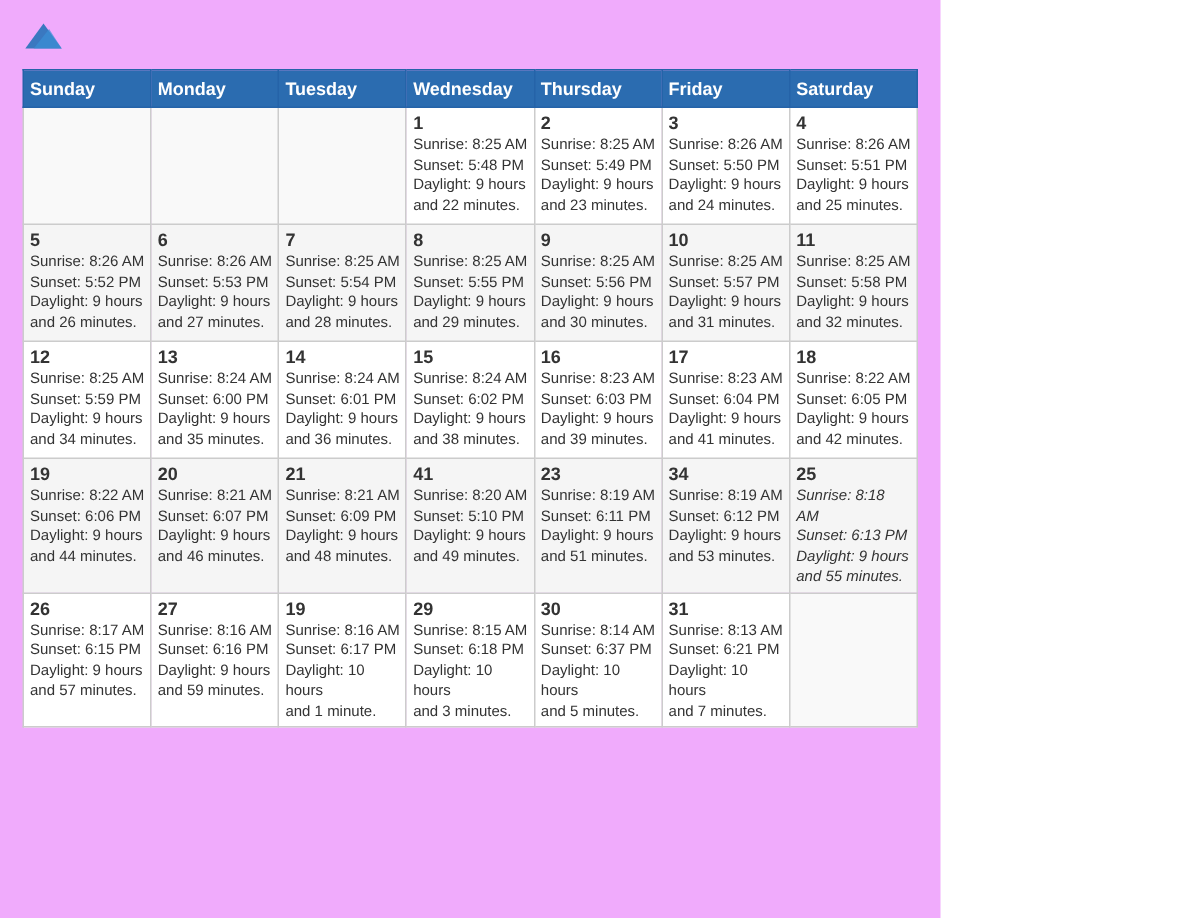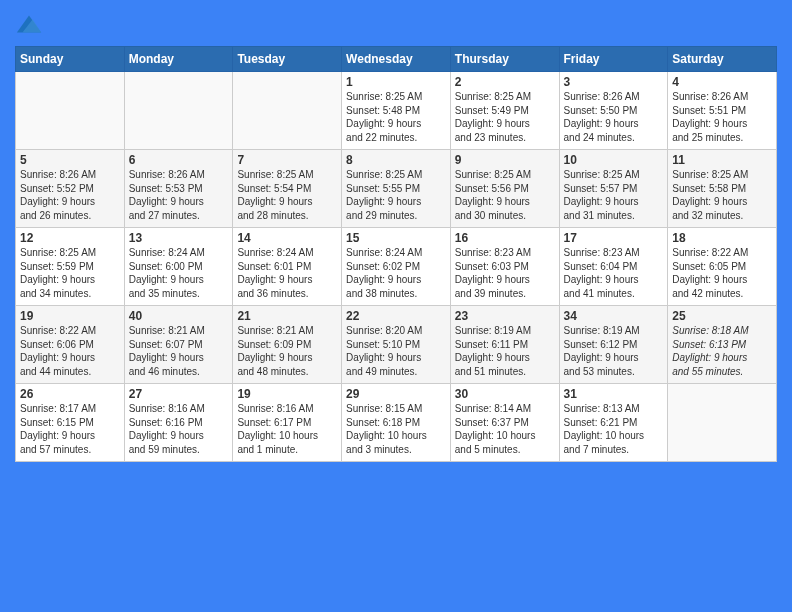--- a/index.html
+++ b/index.html
@@ -3,23 +3,23 @@
   <meta charset="utf-8">
   <style>
     * { box-sizing: border-box; margin: 0; padding: 0; }
     body {
       font-family: Arial, sans-serif;
       background: #fff;
       width: 792px;
       min-height: 612px;
     }
     .page {
-      width: 792px;
+      width: 627px;
       min-height: 612px;
-      background: #3b82f6;
+      background: #f0abfc;
       padding: 10px 15px 10px 15px;
     }
     .header {
       display: flex;
       justify-content: space-between;
       align-items: flex-start;
       margin-bottom: 8px;
     }
     .logo {
       display: flex;
@@ -276,35 +276,35 @@
         </tr>
         <tr>
           <td>
             <span class="day-num">19</span>
             <div class="day-info" style="white-space: pre-line;">Sunrise: 8:22 AM
 Sunset: 6:06 PM
 Daylight: 9 hours
 and 44 minutes.</div>
           </td>
           <td>
-            <span class="day-num">40</span>
+            <span class="day-num">20</span>
             <div class="day-info" style="white-space: pre-line;">Sunrise: 8:21 AM
 Sunset: 6:07 PM
 Daylight: 9 hours
 and 46 minutes.</div>
           </td>
           <td>
             <span class="day-num">21</span>
             <div class="day-info" style="white-space: pre-line;">Sunrise: 8:21 AM
 Sunset: 6:09 PM
 Daylight: 9 hours
 and 48 minutes.</div>
           </td>
           <td>
-            <span class="day-num">22</span>
+            <span class="day-num">41</span>
             <div class="day-info" style="white-space: pre-line;">Sunrise: 8:20 AM
 Sunset: 5:10 PM
 Daylight: 9 hours
 and 49 minutes.</div>
           </td>
           <td>
             <span class="day-num">23</span>
             <div class="day-info" style="white-space: pre-line;">Sunrise: 8:19 AM
 Sunset: 6:11 PM
 Daylight: 9 hours

